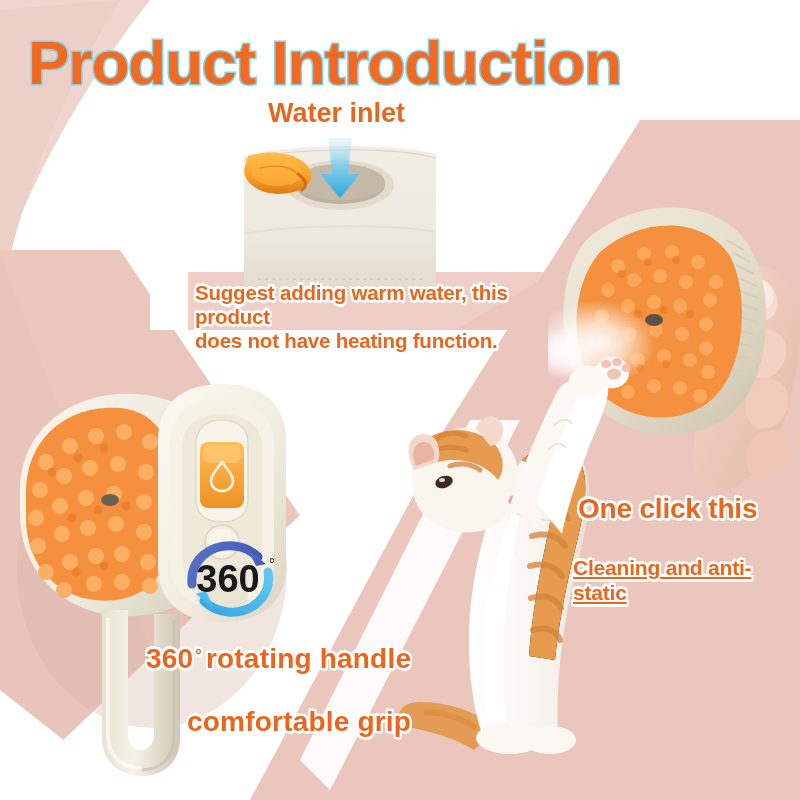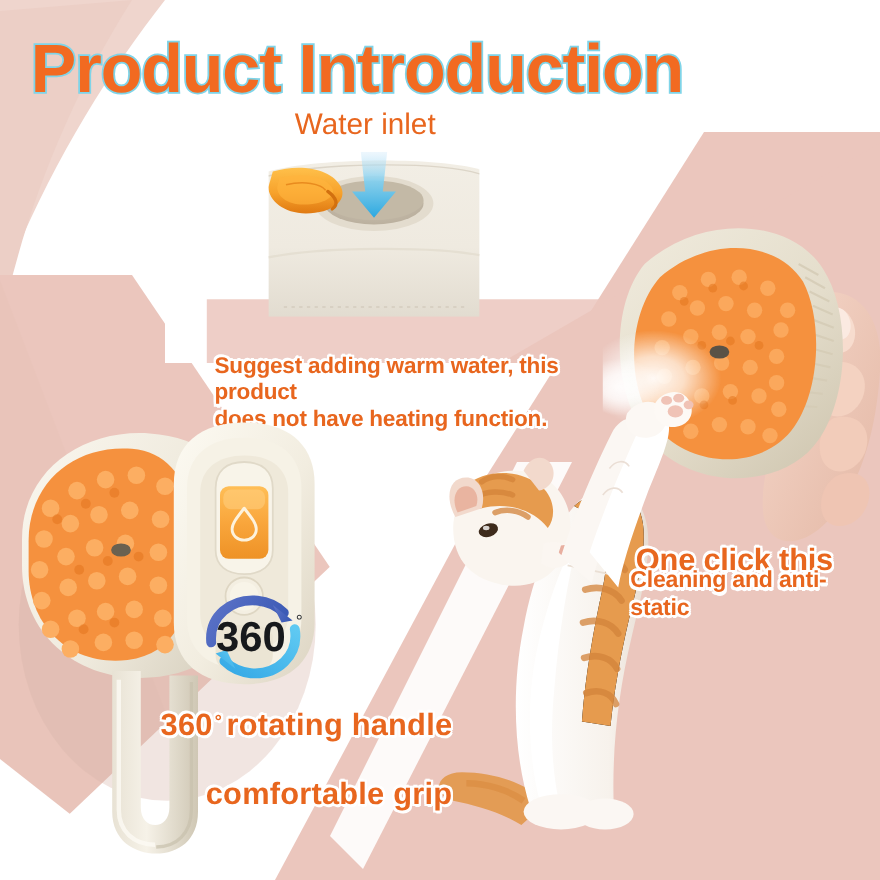--- a/index.html
+++ b/index.html
@@ -46,45 +46,45 @@
       -1px -3px 0 #fff,  1px  3px 0 #fff;
     white-space: pre-line;
   }
 
   
   .water-inlet-label {
     position: absolute;
     left: 268px;
     top: 98px;
     font-size: 27px;
-    font-weight: 400;
+    font-weight: 700;
     color: #E8661E;
     letter-spacing: 0px;
   }
 
   
   .note-warm {
     left: 195px;
     top: 281px;
     font-size: 20.5px;
     width: 350px;
     font-weight: 700;
-    margin-top: 40px;
   }
 
   
   .cap-spray-main {
     left: 578px;
     top: 492px;
     font-size: 28px;
   }
   .cap-spray-sub {
     left: 573px;
-    top: 516px;
+    top: 556px;
     font-size: 21px;
+    text-decoration: underline;
   }
 
   
   .cap-360 {
     left: 146px;
     top: 612px;
     font-size: 28px;
     font-weight: 600;
     line-height: 1.12;
     letter-spacing: 0.2px;

